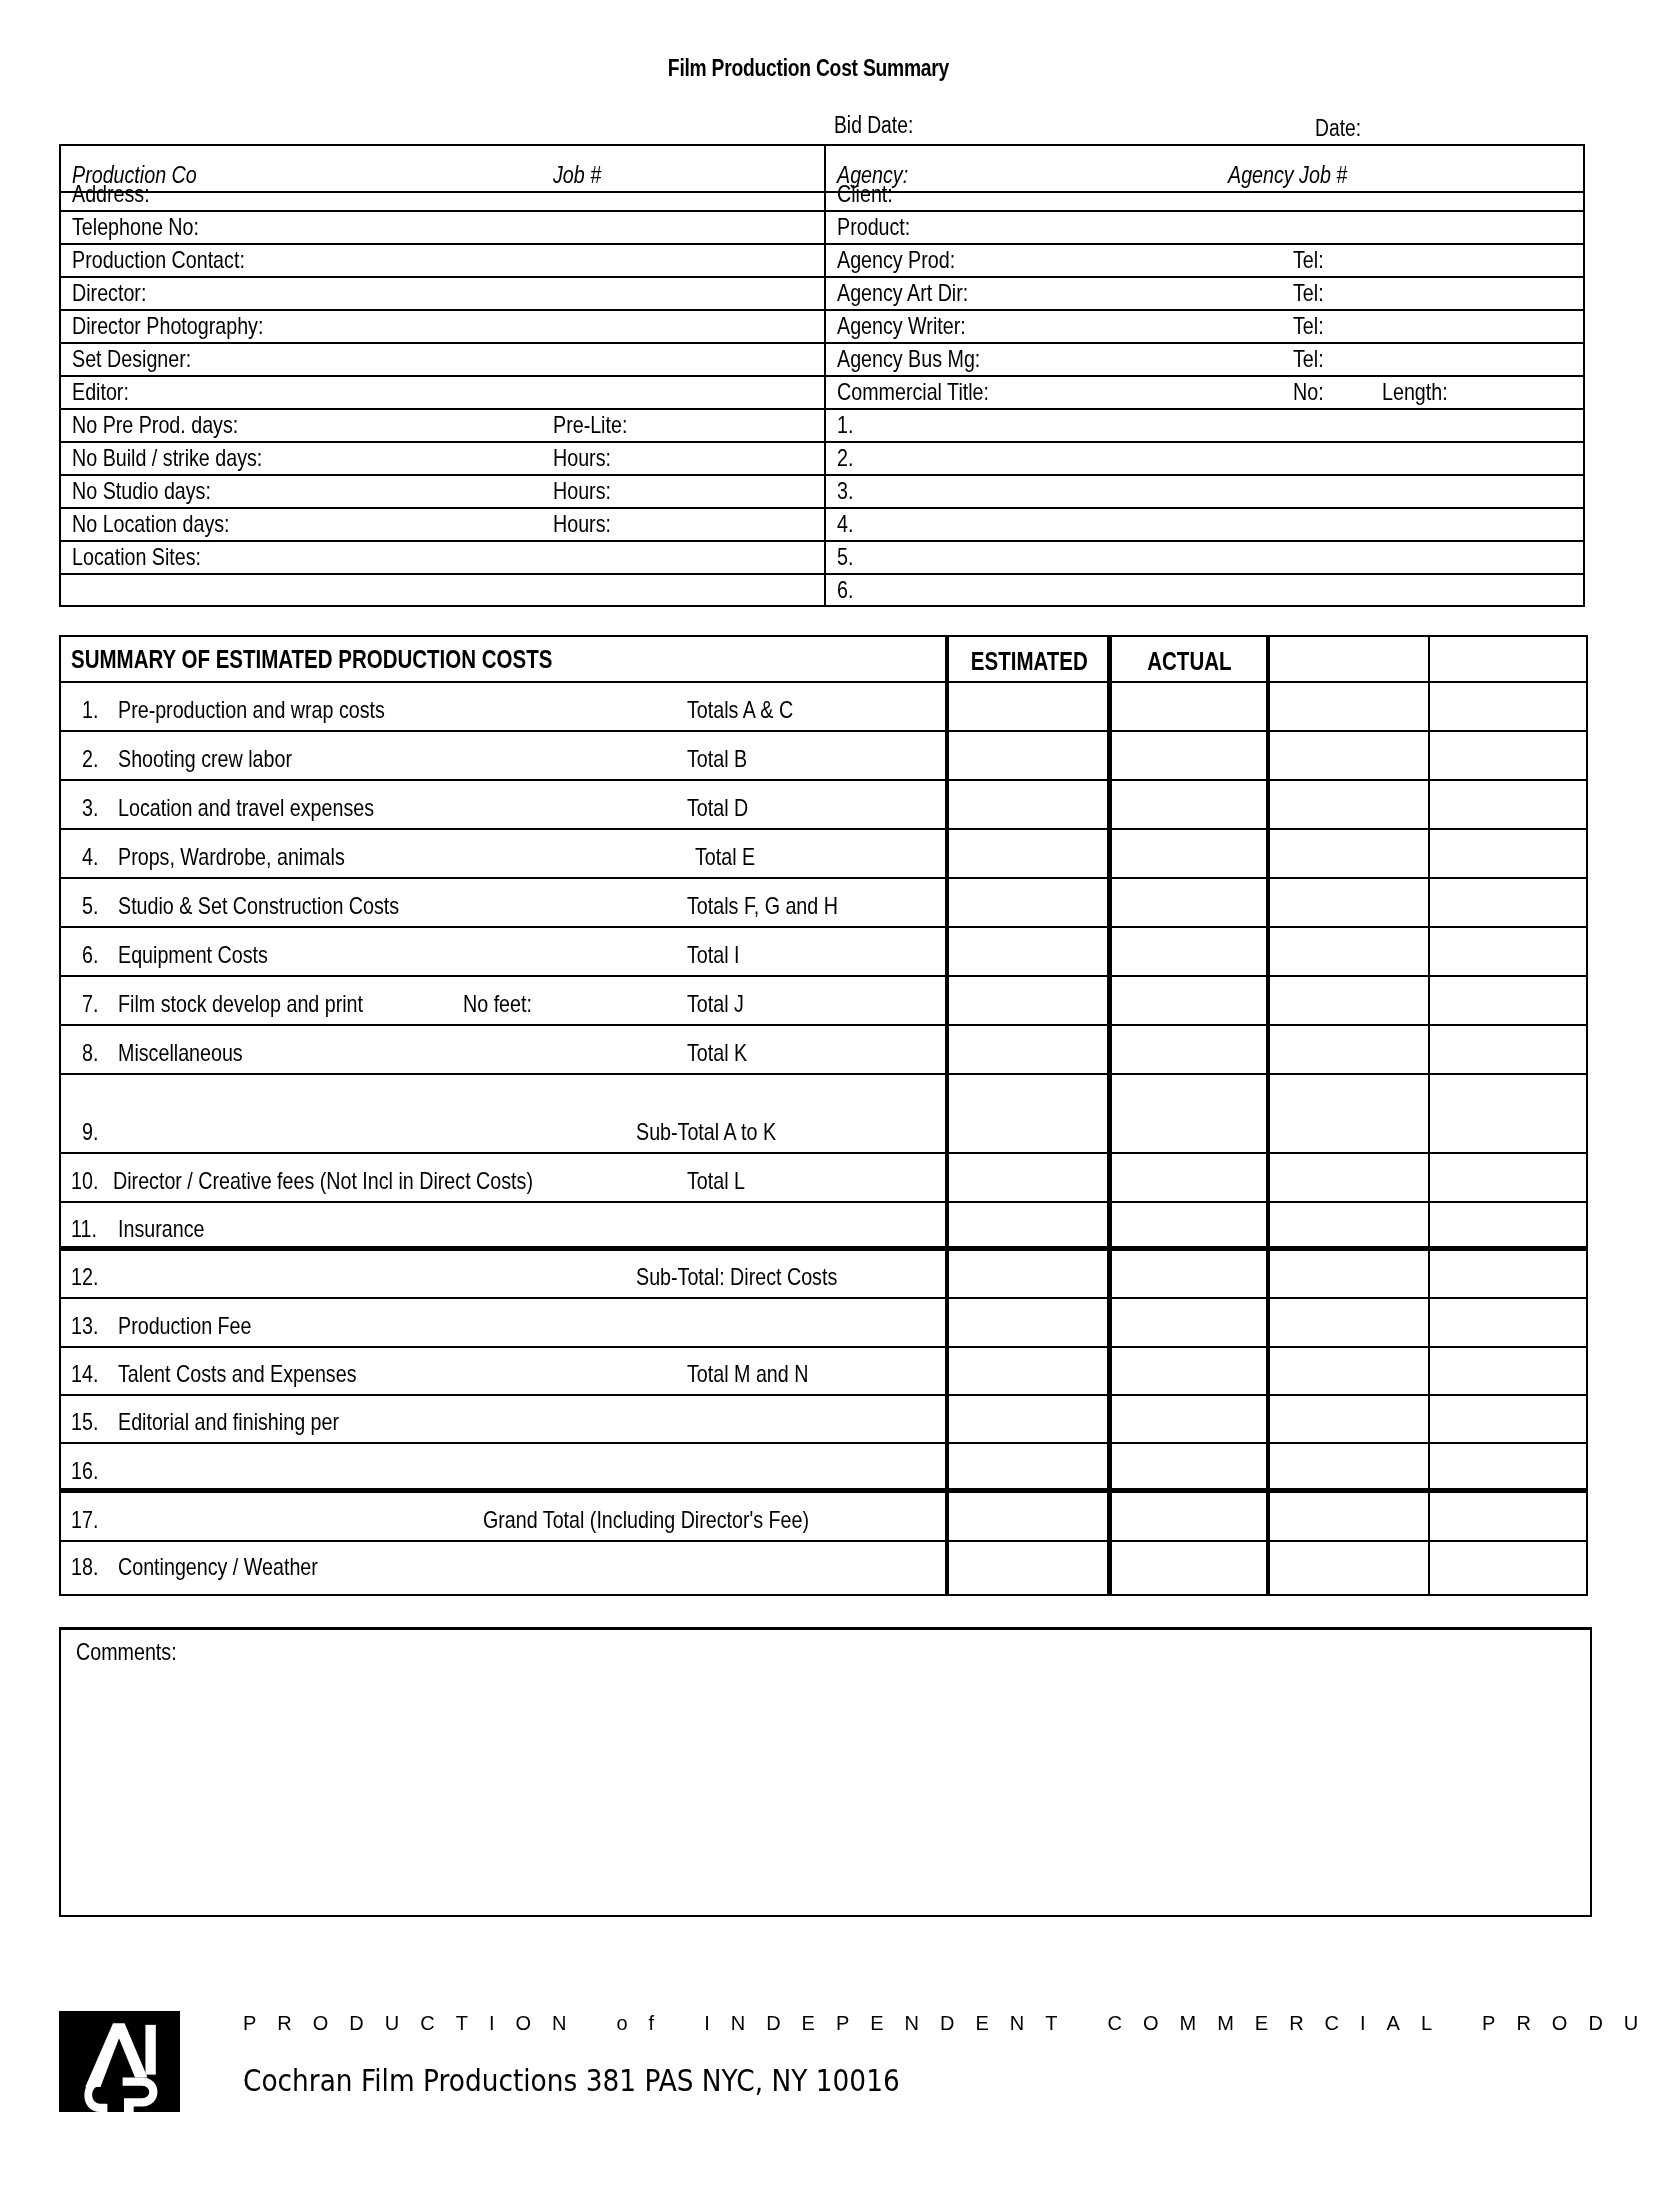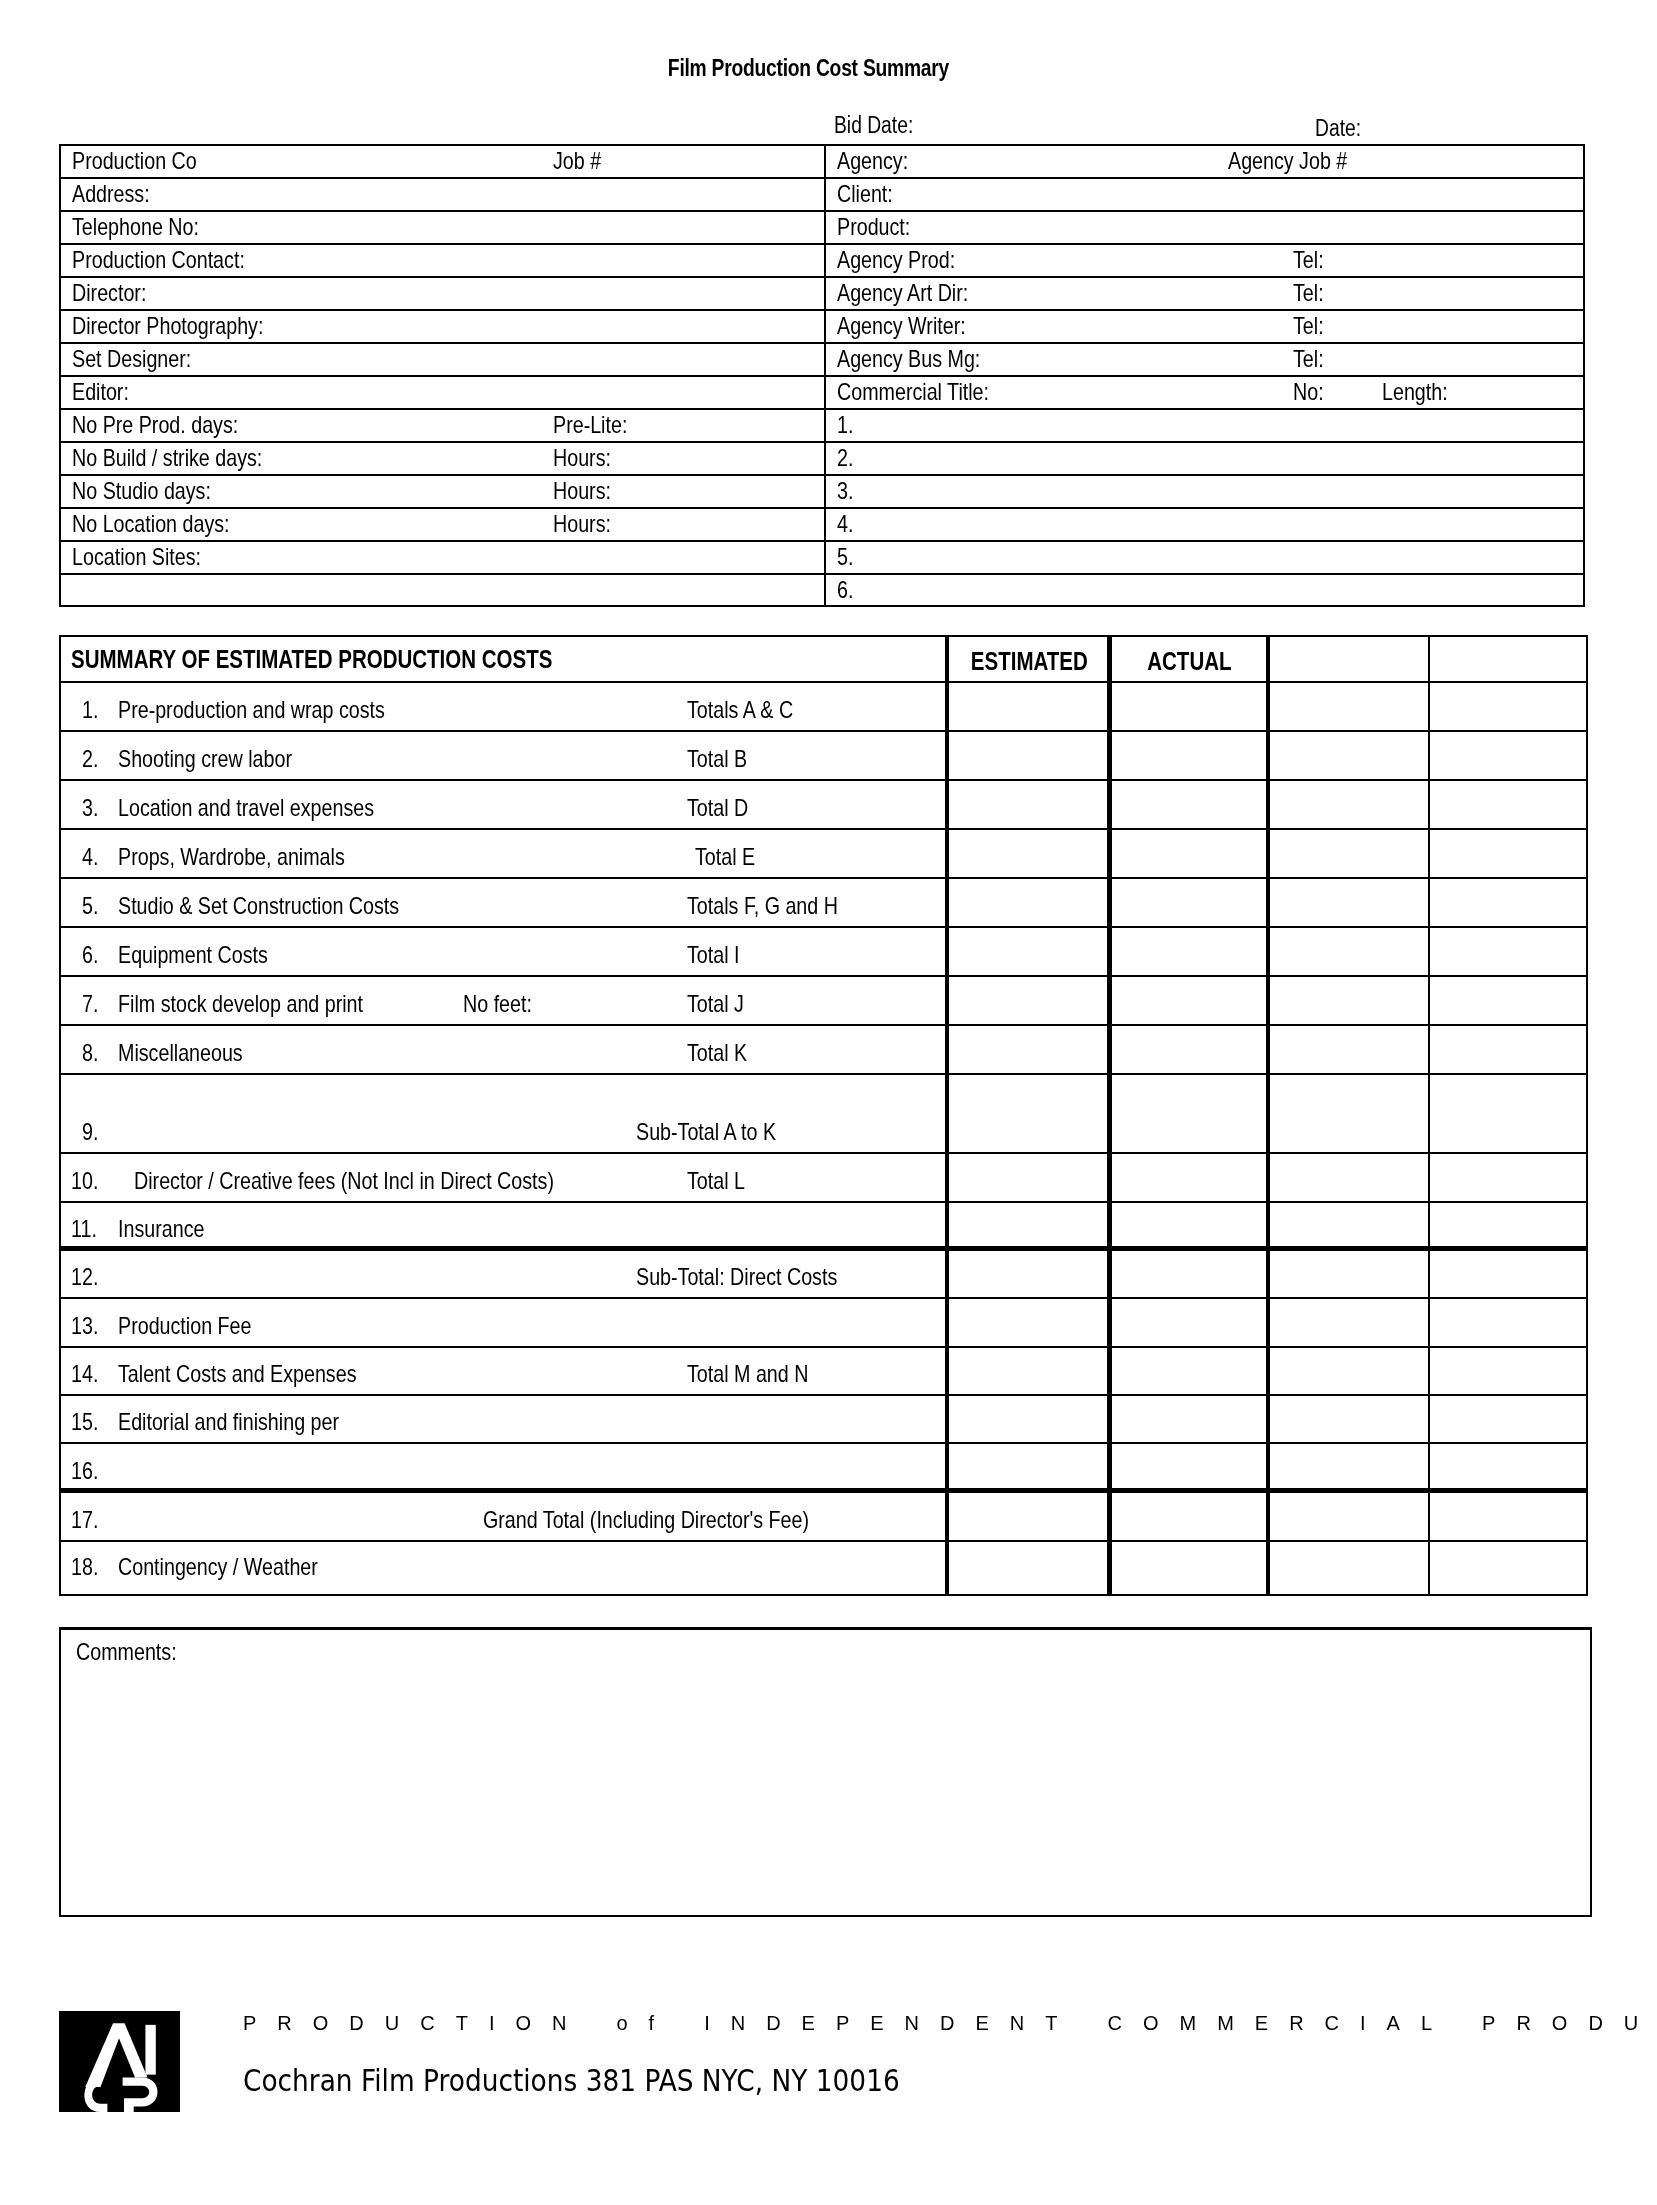--- a/index.html
+++ b/index.html
@@ -47,21 +47,21 @@
 <body>
 
 <div id="doc-title"><span>Film Production Cost Summary</span></div>
 
 <div class="hdr-line" style="left:834px; top:112px;"><span>Bid Date:</span></div>
 <div class="hdr-line" style="left:1315px; top:115px;"><span>Date:</span></div>
 
 <div id="info-table">
   <div id="info-divider"></div>
   <div id="info-rows">
-      <div class="info-row" style="top: 0px;">
+      <div class="info-row" style="top: 14px; font-style: italic;">
         <div class="info-text" style="left: 11px;"><span>Production Co</span></div>
         <div class="info-text" style="left: 492px;"><span>Job #</span></div>
         <div class="info-text" style="left: 776px;"><span>Agency:</span></div>
         <div class="info-text" style="left: 1167px;"><span>Agency Job #</span></div>
         <div class="info-text" style="left: 1321px;"><span></span></div>
         <div class="info-cell" style="left: 0px; width: 100%;"></div>
       </div>
       <div class="info-row" style="top: 33px;">
         <div class="info-text" style="left: 11px;"><span>Address:</span></div>
         <div class="info-text" style="left: 492px;"><span></span></div>
@@ -262,21 +262,21 @@
       <div class="sum-text" style="left: 57px; top: 43px;"><span></span></div>
       <div class="sum-text" style="left: 402px; top: 43px;"><span></span></div>
       <div class="sum-text" style="left: 575px; top: 43px;"><span>Sub-Total A to K</span></div>
       <div class="cell" style="left: 891px; top: 0px; width: 154px; height: 100%;"></div>
       <div class="cell" style="left: 1054px; top: 0px; width: 151px; height: 100%;"></div>
       <div class="cell" style="left: 1212px; top: 0px; width: 154px; height: 100%;"></div>
       <div class="cell" style="left: 1375px; top: 0px; width: 151px; height: 100%;"></div>
     </div>
     <div class="sum-row" style="top: 518px; height: 48px;">
       <div class="sum-text" style="left: 9.7px; top: 12.4px;"><span>10.</span></div>
-      <div class="sum-text" style="left: 73px; top: 12.4px;"><span>Director / Creative fees (Not Incl in Direct Costs)</span></div>
+      <div class="sum-text" style="left: 52px; top: 12.4px;"><span>Director / Creative fees (Not Incl in Direct Costs)</span></div>
       <div class="sum-text" style="left: 402px; top: 12.4px;"><span></span></div>
       <div class="sum-text" style="left: 626px; top: 12.4px;"><span>Total L</span></div>
       <div class="cell" style="left: 891px; top: 0px; width: 154px; height: 100%;"></div>
       <div class="cell" style="left: 1054px; top: 0px; width: 151px; height: 100%;"></div>
       <div class="cell" style="left: 1212px; top: 0px; width: 154px; height: 100%;"></div>
       <div class="cell" style="left: 1375px; top: 0px; width: 151px; height: 100%;"></div>
     </div>
     <div class="sum-row heavy" style="top: 566px; height: 48px;">
       <div class="sum-text" style="left: 9.7px; top: 12.4px;"><span>11.</span></div>
       <div class="sum-text" style="left: 57px; top: 12.4px;"><span>Insurance</span></div>

